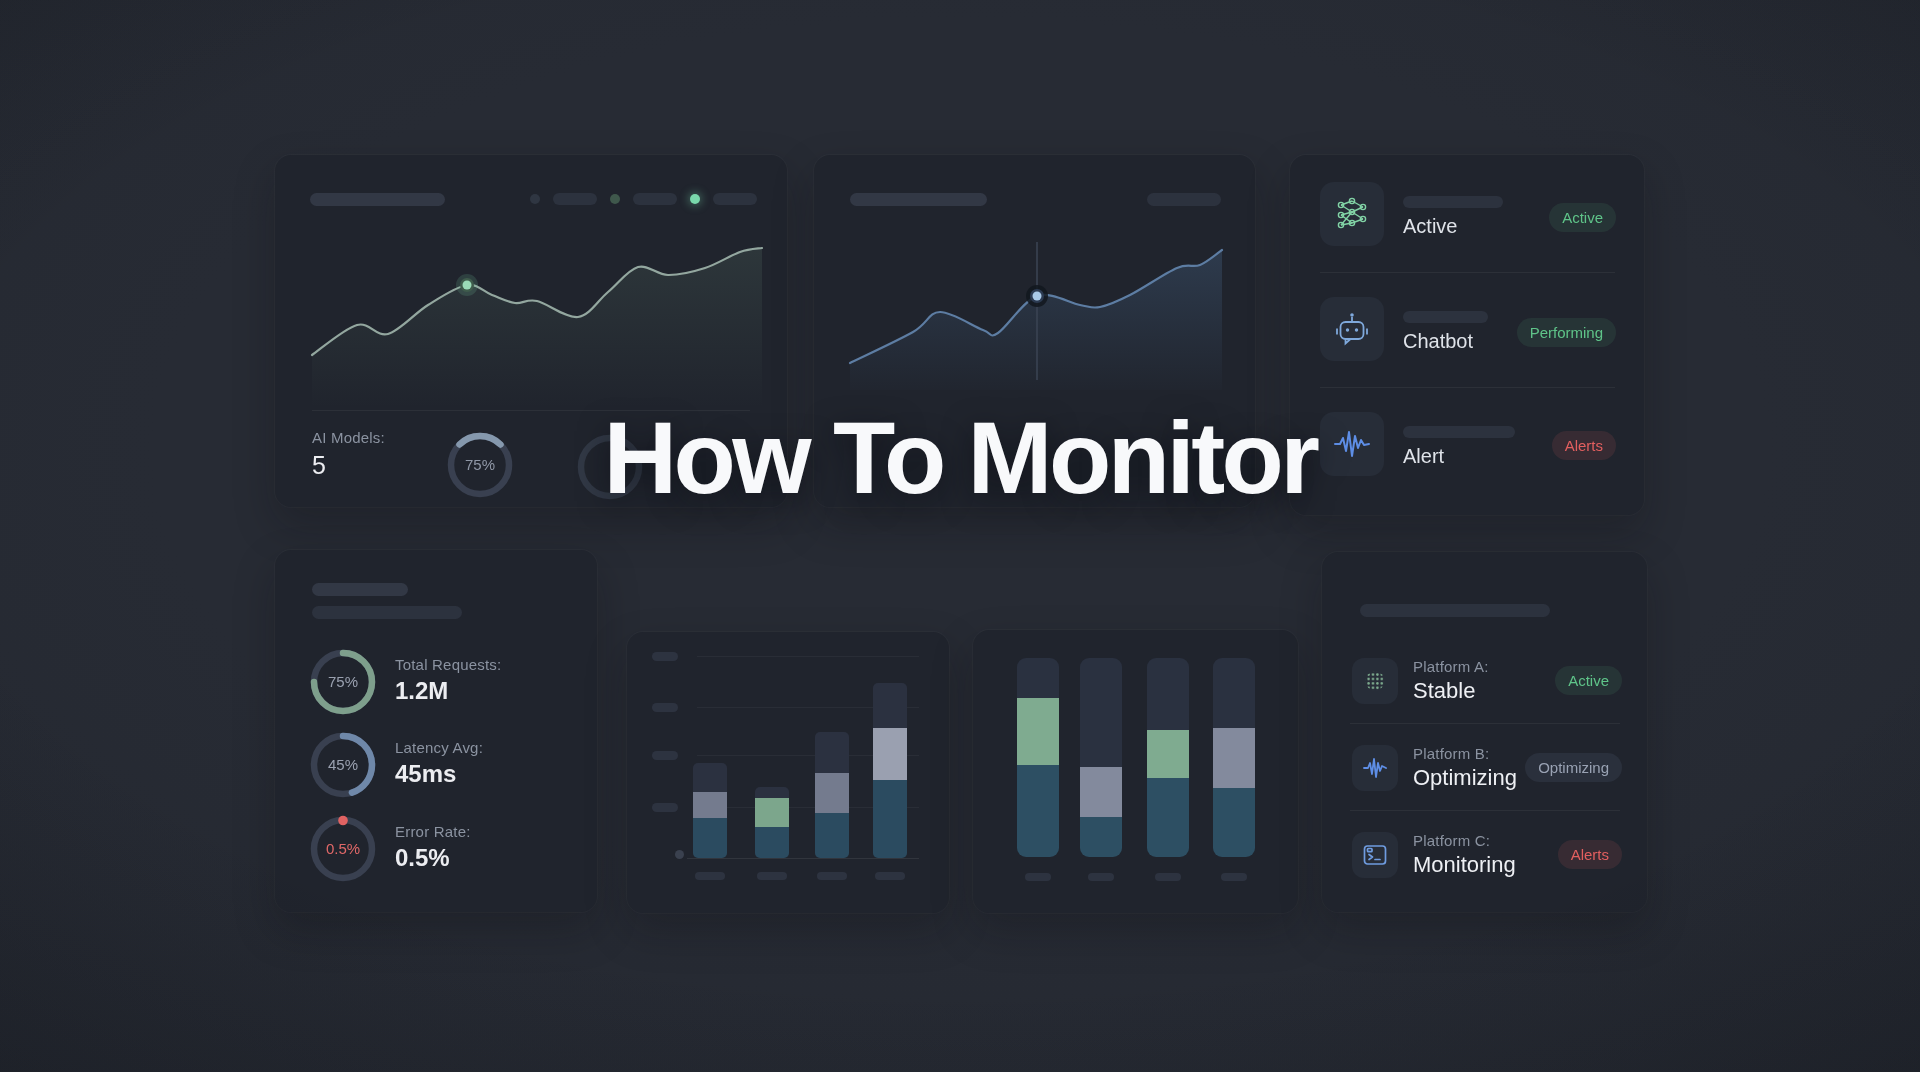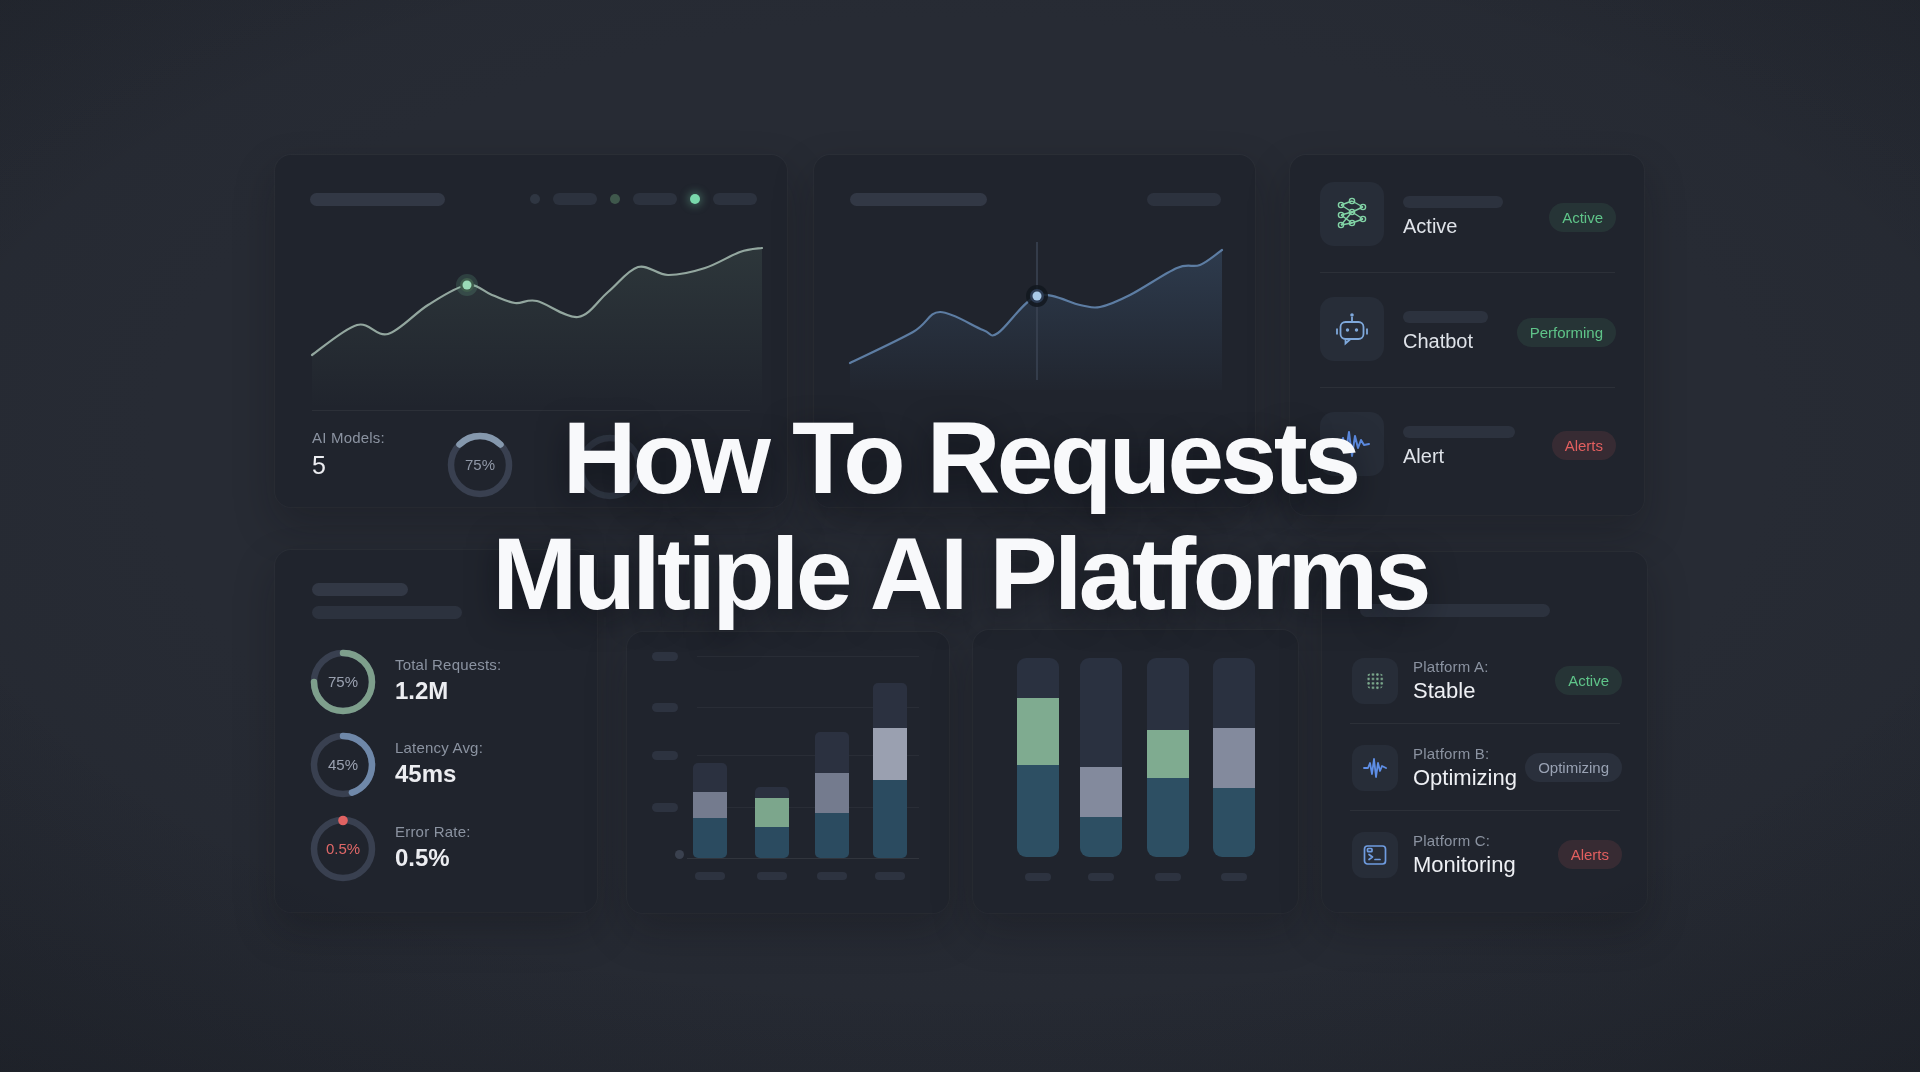--- a/index.html
+++ b/index.html
@@ -297,16 +297,15 @@
       </div>
       <div class="smalltext" style="left:91px;top:280px;">Platform C:</div>
       <div class="bigvalue" style="left:91px;top:300px;font-size:22px;font-weight:400;color:#eef0f4;">Monitoring</div>
       <div class="badge red" style="right:25px;top:288px;">Alerts</div>
     </div>
   </div>
 
   <div class="vignette"></div>
 
   <div class="title">
-    <div>How To Requests</div>
-    <div>Multiple AI Platforms</div>
+    <div>How To Monitor</div>
   </div>
 </div>
 
 </body></html>

